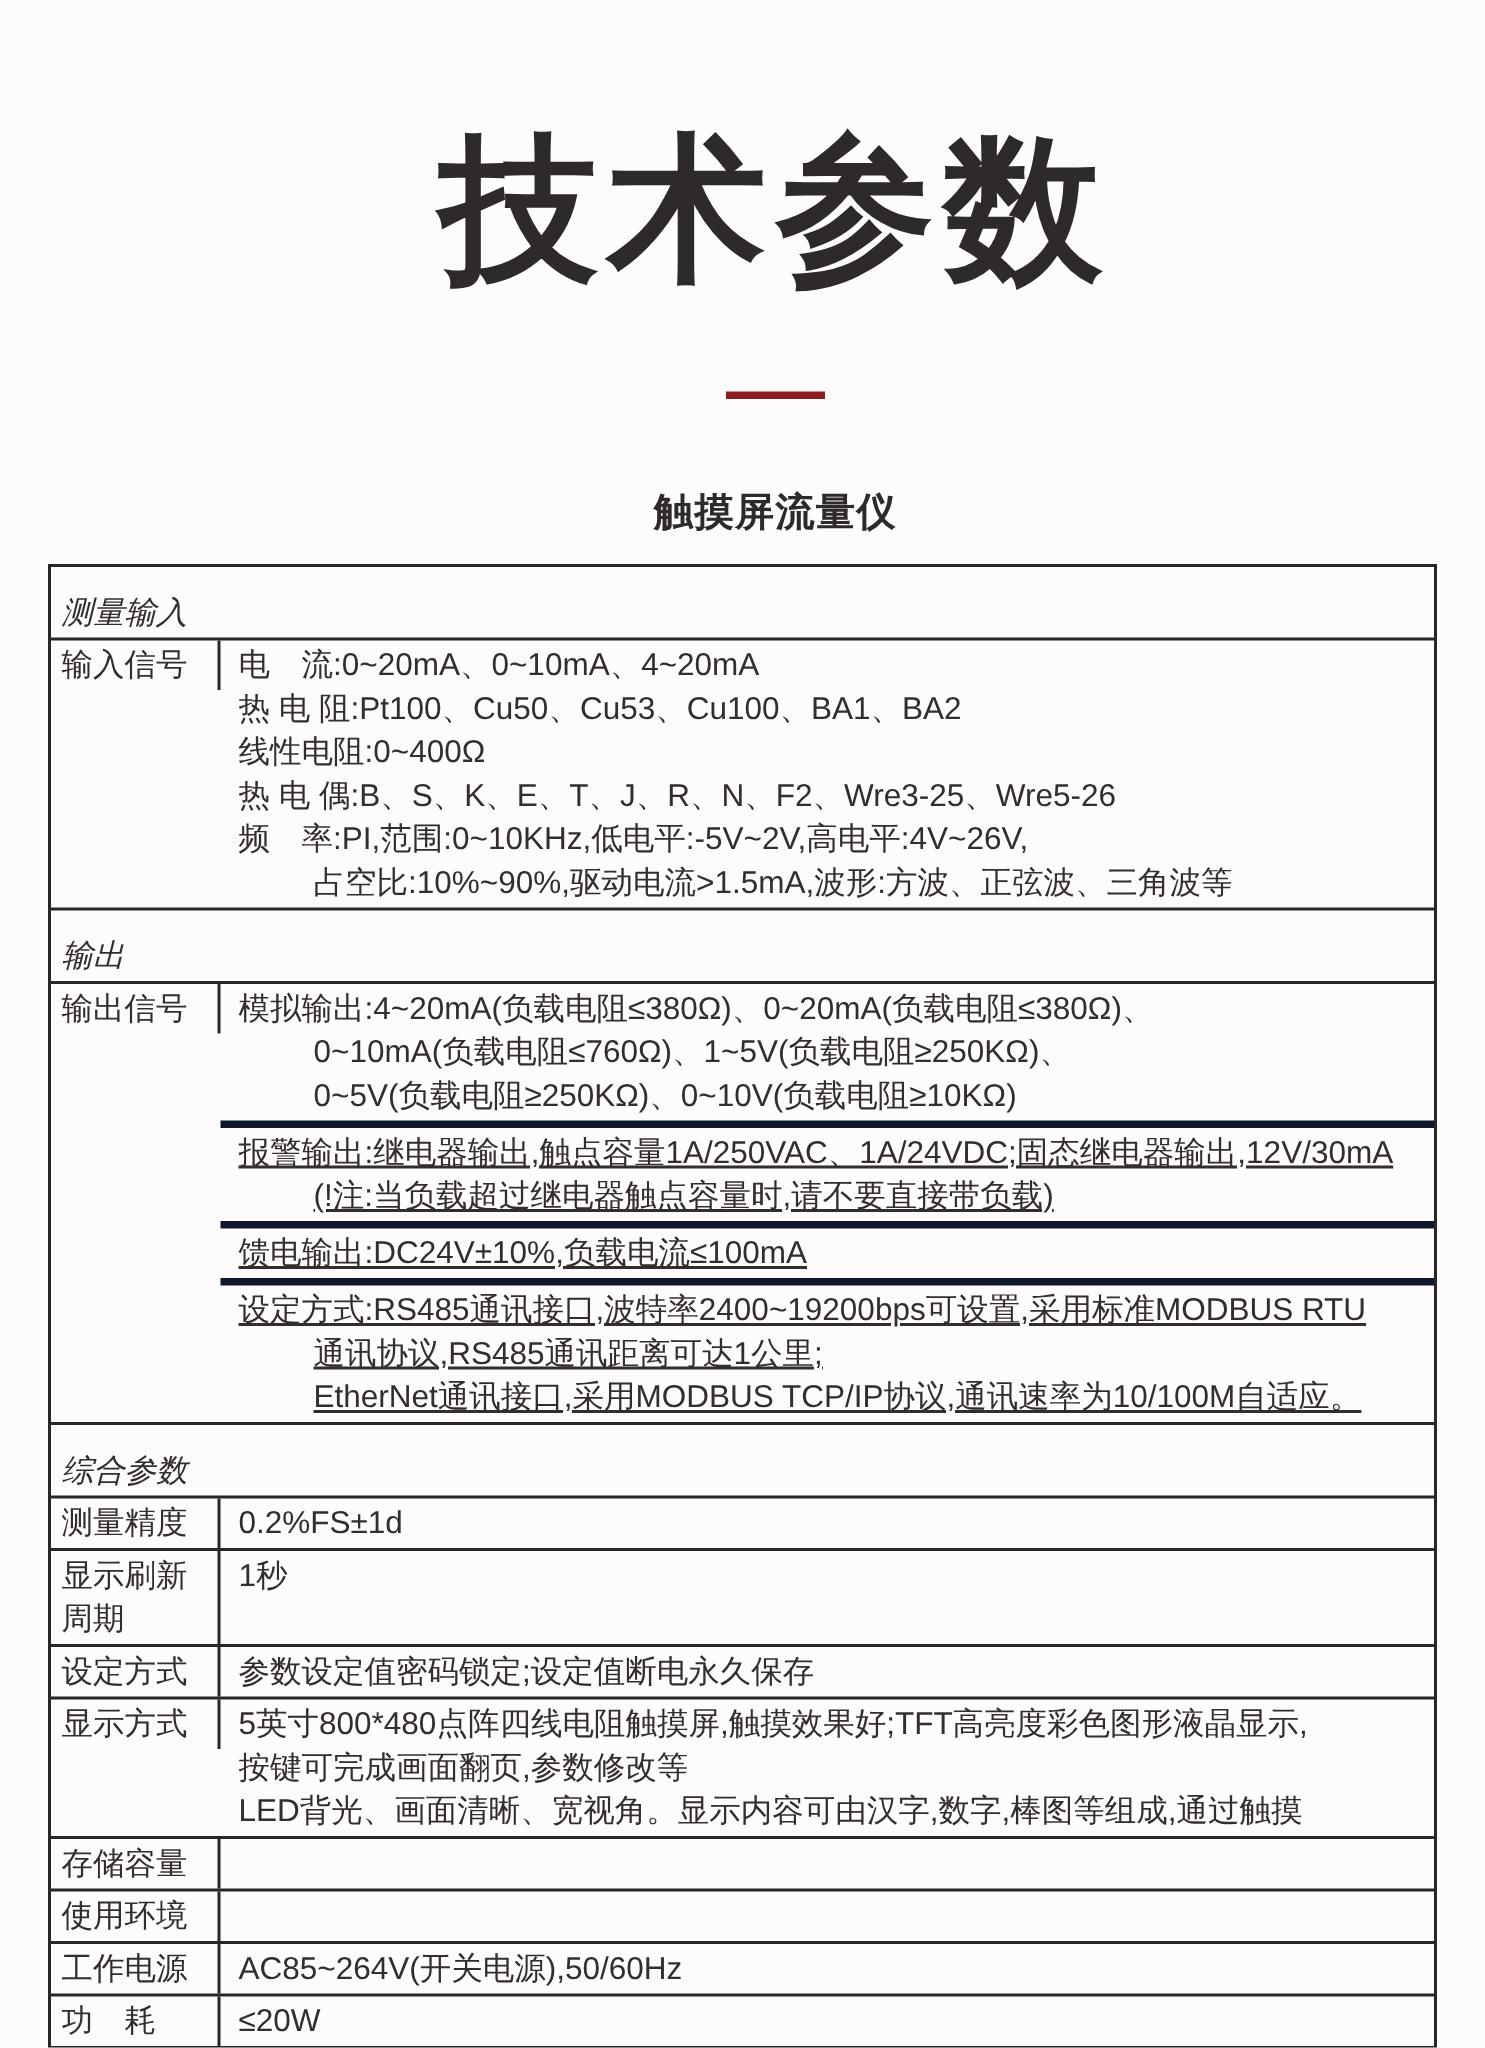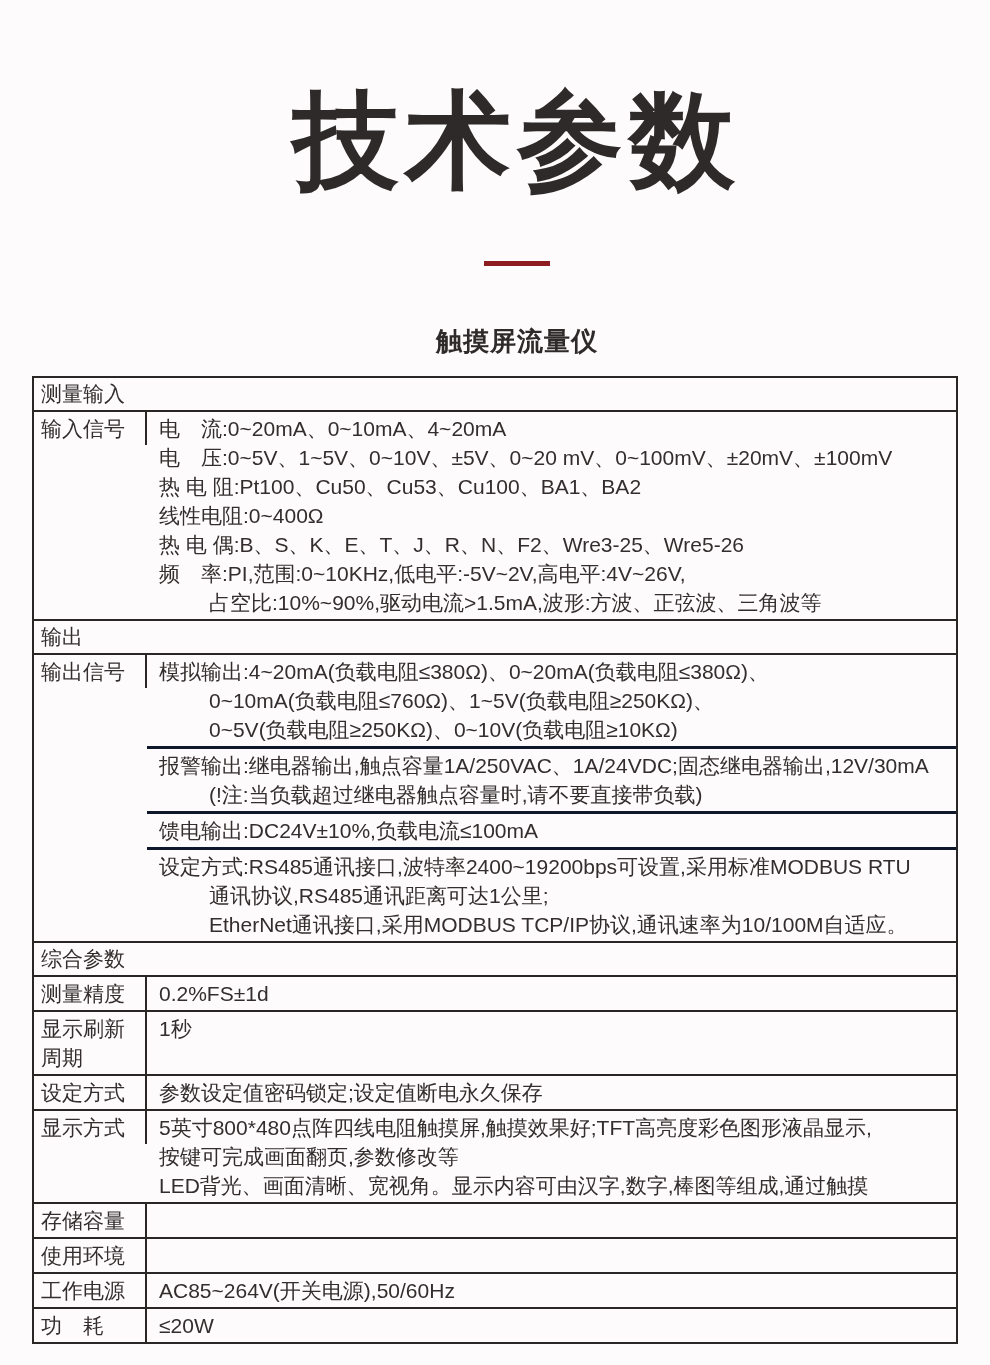--- a/index.html
+++ b/index.html
@@ -27,30 +27,30 @@
     margin-top:58px;
     font-size:26px; font-weight:700; color:#2e2a2a;
     letter-spacing:1px;
   }
   .spec-table {
     width:926px; margin:17px 0 0 32px;
     border:2px solid #2b2626;
     font-size:21px; line-height:29px;
   }
   .t-row + .t-row { border-top:2px solid #2b2626; }
-  .t-row.section { padding:1px 8px 2px 7px; }
+  .t-row.section { padding:16px 8px 2px 7px;font-style:italic; }
   .t-row.data { display:flex; align-items:flex-start; }
   .label-cell {
     width:113px; flex:0 0 113px;
     padding:2px 4px 2px 7px;
     border-right:2px solid #2b2626;
   }
   .content-cell { flex:1 1 auto; min-width:0; }
   .block { padding:2px 8px 2px 12px; }
-  .block + .block { border-top:3px solid #0f172a; }
+  .block + .block { border-top:5px solid #0f172a;text-decoration:underline; }
   .line { white-space:nowrap; }
   .line.indent { padding-left:50px; }
 </style>
 </head>
 <body>
 
 <div class="page">
 
   <header class="header">
     <h1 class="title">技术参数</h1>
@@ -62,21 +62,20 @@
 
     <div class="t-row section">
       <span>测量输入</span>
     </div>
 
     <div class="t-row data">
       <div class="label-cell">输入信号</div>
       <div class="content-cell">
         <div class="block">
           <div class="line">电　流:0~20mA、0~10mA、4~20mA</div>
-          <div class="line">电　压:0~5V、1~5V、0~10V、±5V、0~20 mV、0~100mV、±20mV、±100mV</div>
           <div class="line">热 电 阻:Pt100、Cu50、Cu53、Cu100、BA1、BA2</div>
           <div class="line">线性电阻:0~400Ω</div>
           <div class="line">热 电 偶:B、S、K、E、T、J、R、N、F2、Wre3-25、Wre5-26</div>
           <div class="line">频　率:PI,范围:0~10KHz,低电平:-5V~2V,高电平:4V~26V,</div>
           <div class="line indent">占空比:10%~90%,驱动电流&gt;1.5mA,波形:方波、正弦波、三角波等</div>
         </div>
       </div>
     </div>
 
     <div class="t-row section">

